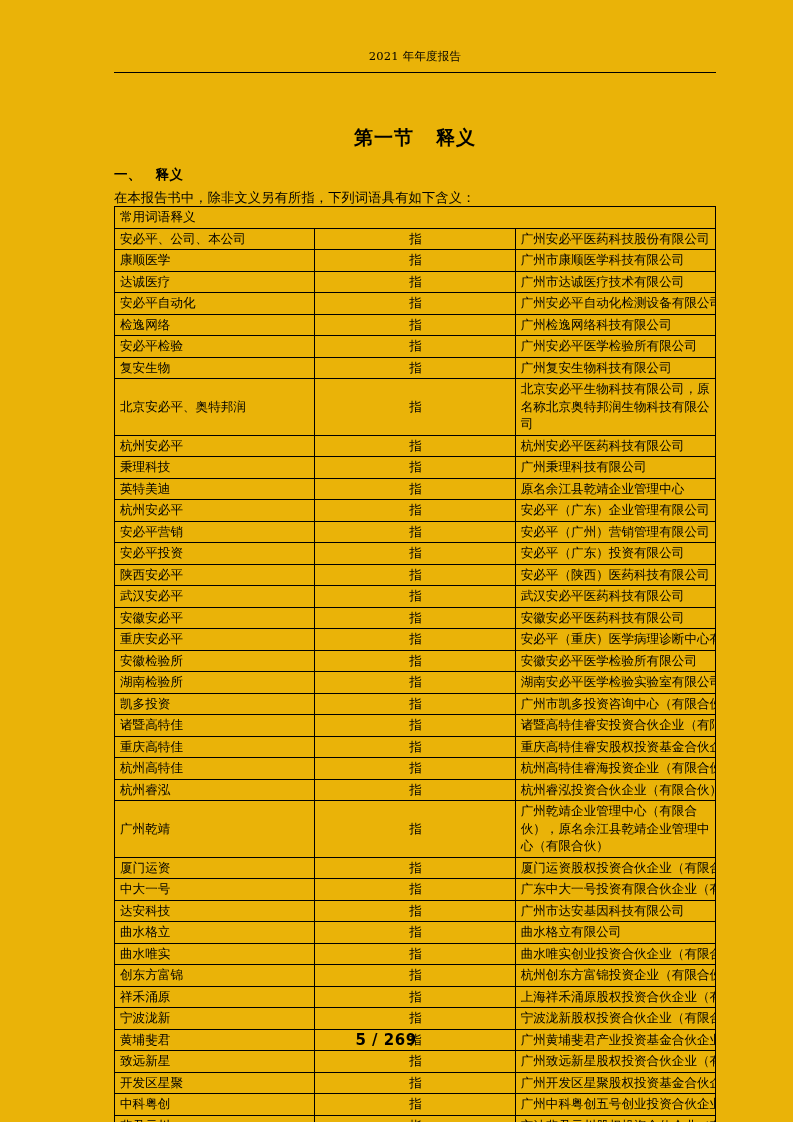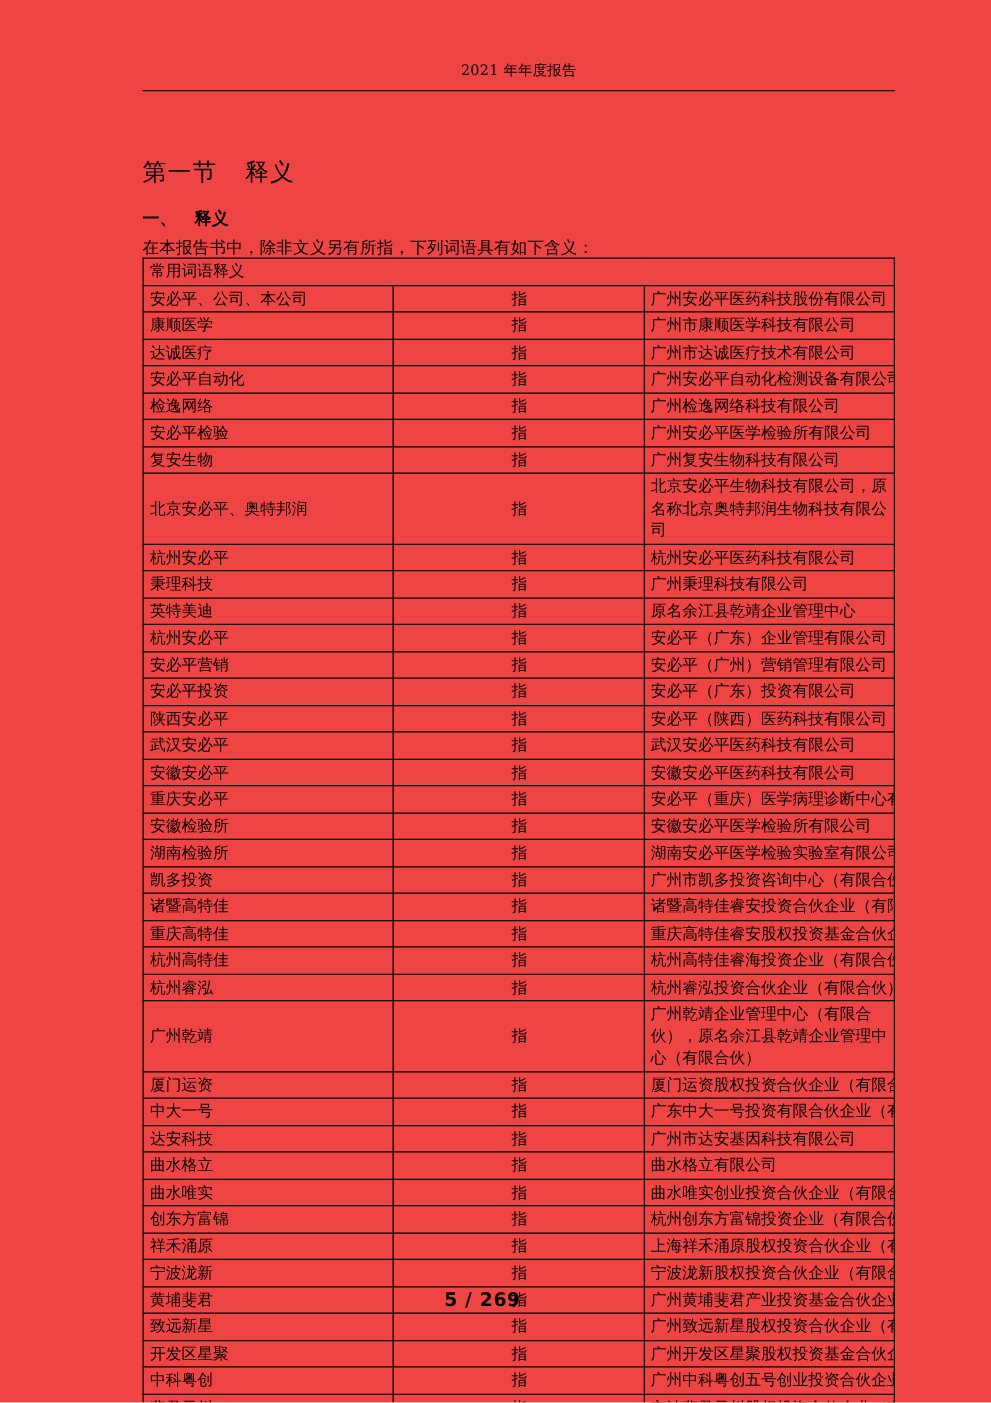--- a/index.html
+++ b/index.html
@@ -9,21 +9,21 @@
   }
   body {
     font-family: "DejaVu Serif", "Liberation Serif", serif;
     color: #000000;
   }
   .page {
     position: relative;
     width: 793px;
     height: 1122px;
     margin: 0 auto;
-    background: #ef4444;
+    background: #eab308;
     overflow: hidden;
     box-sizing: border-box;
   }
 
   
   .page-header {
     position: absolute;
     top: 48px;
     left: 114px;
     width: 602px;
@@ -41,22 +41,23 @@
     height: 0;
     border-top: 1.4px solid #000;
   }
 
   
   .section-title {
     position: absolute;
     top: 125px;
     left: 114px;
     width: 602px;
+    text-align: center;
     font-size: 19px;
-    font-weight: normal;
+    font-weight: bold;
     letter-spacing: 1px;
     color: #000;
   }
   .section-title .gap { display: inline-block; width: 22px; }
 
   
   .sub-heading {
     position: absolute;
     top: 166px;
     left: 114px;

